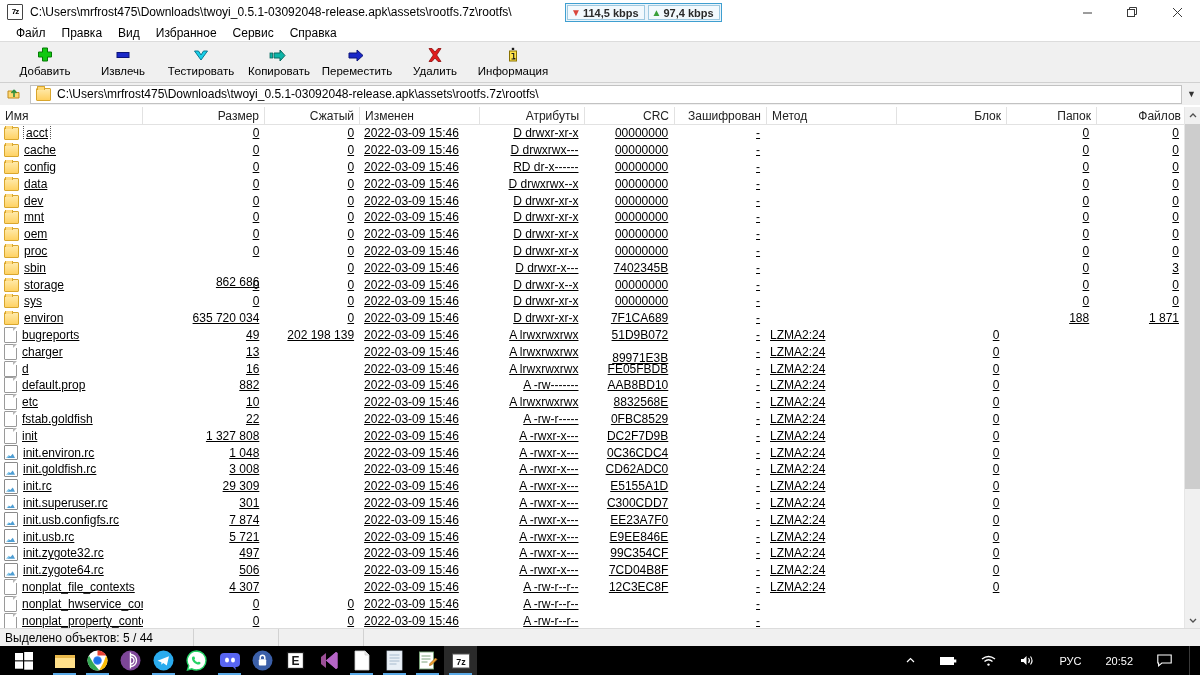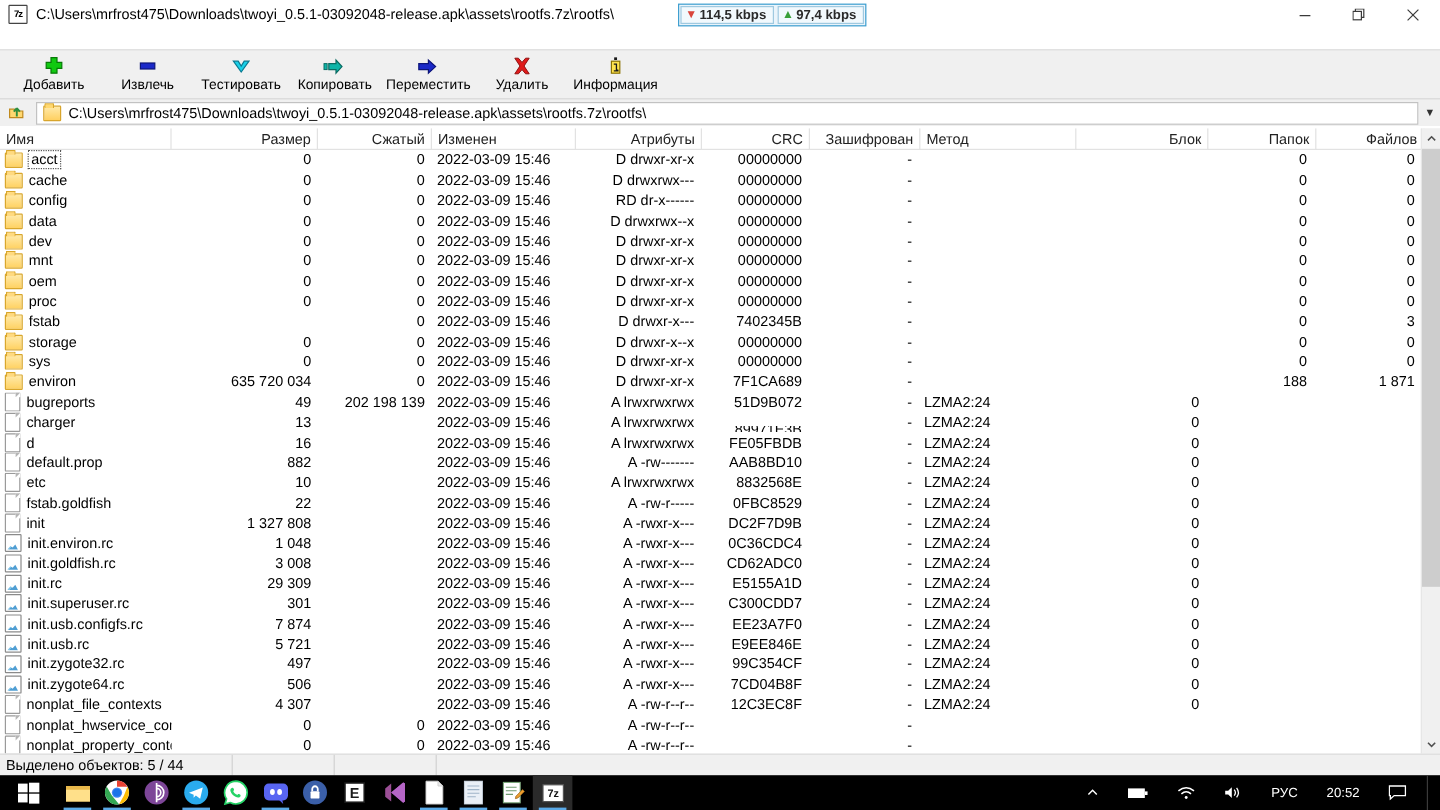--- a/index.html
+++ b/index.html
@@ -104,21 +104,21 @@
     padding:0 5px;overflow:hidden;white-space:nowrap;
   }
   .ch.r{justify-content:flex-end;}
   .ch.l{justify-content:flex-start;}
 
   
   .listwrap{
     position:absolute;left:0;top:125px;width:1184px;height:503px;
     background:#fff;overflow:hidden;
   }
-  .row{height:16.8px;display:flex;font-size:12px;color:#000;white-space:nowrap;}
+  .row{height:16.8px;display:flex;align-items:center;font-size:12px;color:#000;white-space:nowrap;text-decoration:underline;}
   .cell{box-sizing:border-box;padding:0 5px;overflow:hidden;white-space:nowrap;display:flex;align-items:center;}
   .cell.r{justify-content:flex-end;}
   .cell.name{padding-left:4px;gap:5px;}
   .focusbox{outline:1px dotted #555;outline-offset:0px;padding:0 2px;}
 
   .ico{width:13px;height:14px;flex:none;position:relative;}
   .ico.folder{
     background:linear-gradient(#ffeaaa,#ffd263);border:1px solid #d9a72d;border-radius:1px;
     height:11px;margin-top:1px;
   }
@@ -222,20 +222,28 @@
       </div>
       <div class="wbtn close">
         <svg width="11" height="11" viewBox="0 0 11 11">
           <line x1="1" y1="1" x2="10" y2="10" stroke="#3a3a3a" stroke-width="1"></line>
           <line x1="10" y1="1" x2="1" y2="10" stroke="#3a3a3a" stroke-width="1"></line>
         </svg>
       </div>
     </div>
   </div>
 
+  <div class="menubar" id="menubar">
+      <div class="menuitem">Файл</div>
+      <div class="menuitem">Правка</div>
+      <div class="menuitem">Вид</div>
+      <div class="menuitem">Избранное</div>
+      <div class="menuitem">Сервис</div>
+      <div class="menuitem">Справка</div>
+    </div>
 
   <div class="toolbar" id="toolbar">
       <div class="tbtn">
         <div class="glyph">
           <svg width="20" height="18" viewBox="0 0 20 18">
             <path d="M7.5 2 h5 v4 h4 v5 h-4 v4 h-5 v-4 h-4 v-5 h4 z" fill="#11c911" stroke="#067a06" stroke-width="1"></path>
           </svg>
         </div>
         <div class="lbl">Добавить</div>
       </div>
@@ -446,21 +454,21 @@
         <div class="cell r" style="width: 90px;">00000000</div>
         <div class="cell r" style="width: 92px;">-</div>
         <div class="cell l" style="width: 130px;"></div>
         <div class="cell r" style="width: 110px;"></div>
         <div class="cell r" style="width: 90px;">0</div>
         <div class="cell r" style="width: 90px;">0</div>
       </div>
       <div class="row">
         <div class="cell l name" style="width: 143px;">
           <span class="ico folder"></span>
-          <span>fstab</span>
+          <span>sbin</span>
         </div>
         <div class="cell r" style="width: 122px; margin-top: 28px;">862 686</div>
         <div class="cell r" style="width: 95px;">0</div>
         <div class="cell l" style="width: 120px;">2022-03-09 15:46</div>
         <div class="cell r" style="width: 105px;">D drwxr-x---</div>
         <div class="cell r" style="width: 90px;">7402345B</div>
         <div class="cell r" style="width: 92px;">-</div>
         <div class="cell l" style="width: 130px;"></div>
         <div class="cell r" style="width: 110px;"></div>
         <div class="cell r" style="width: 90px;">0</div>

